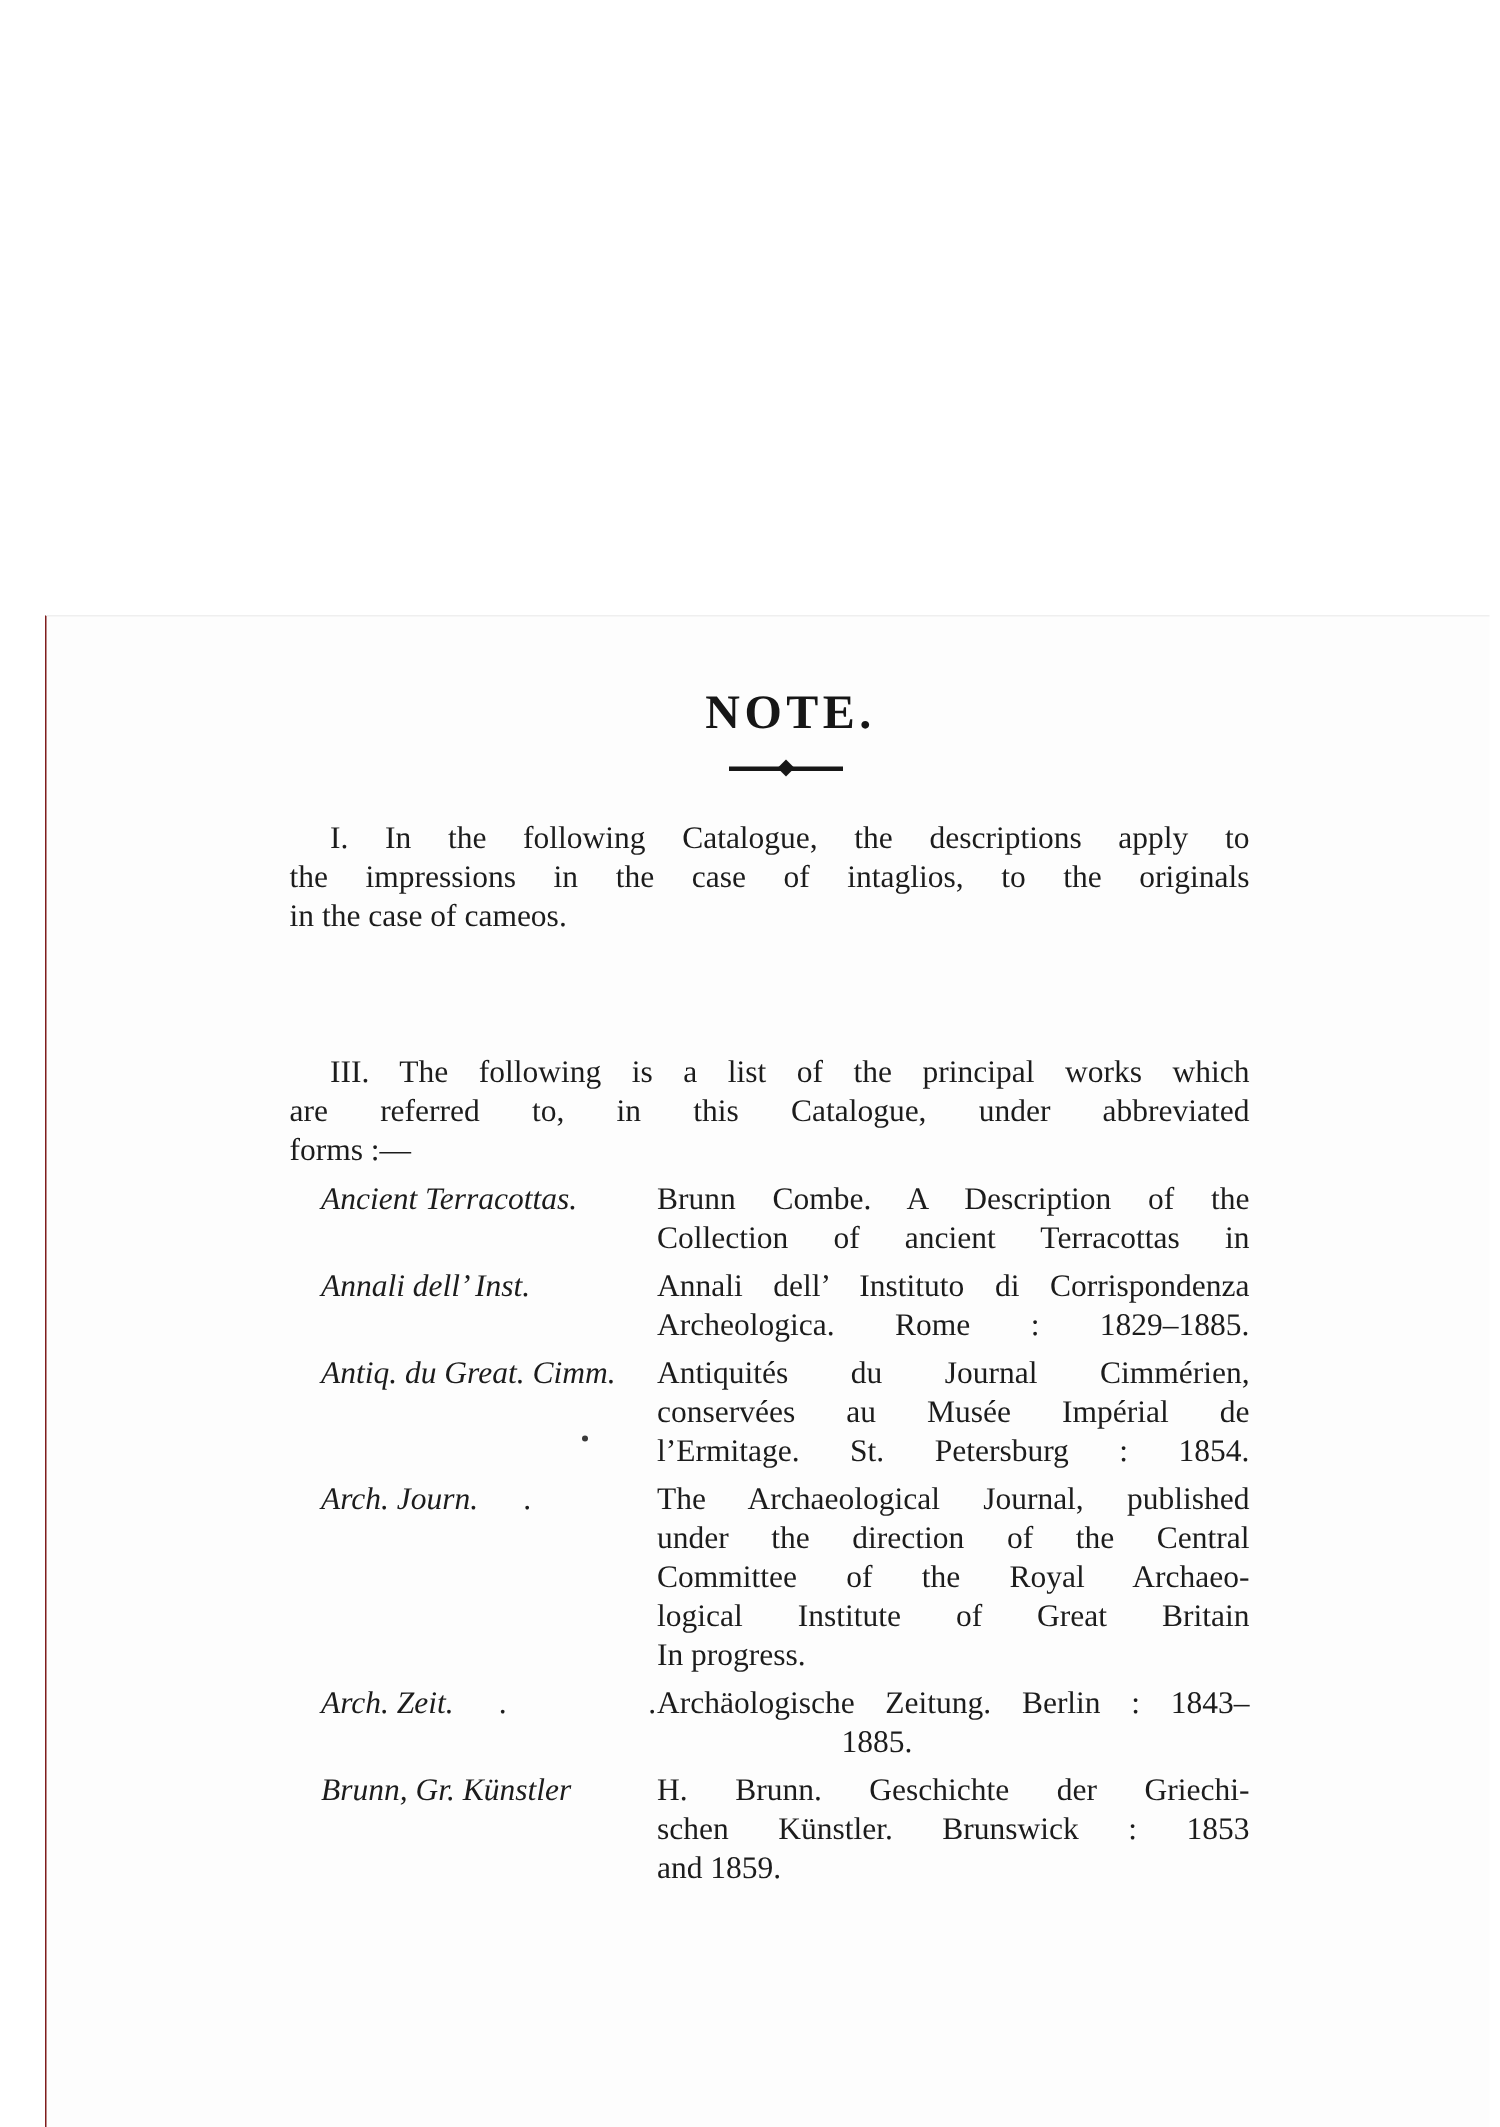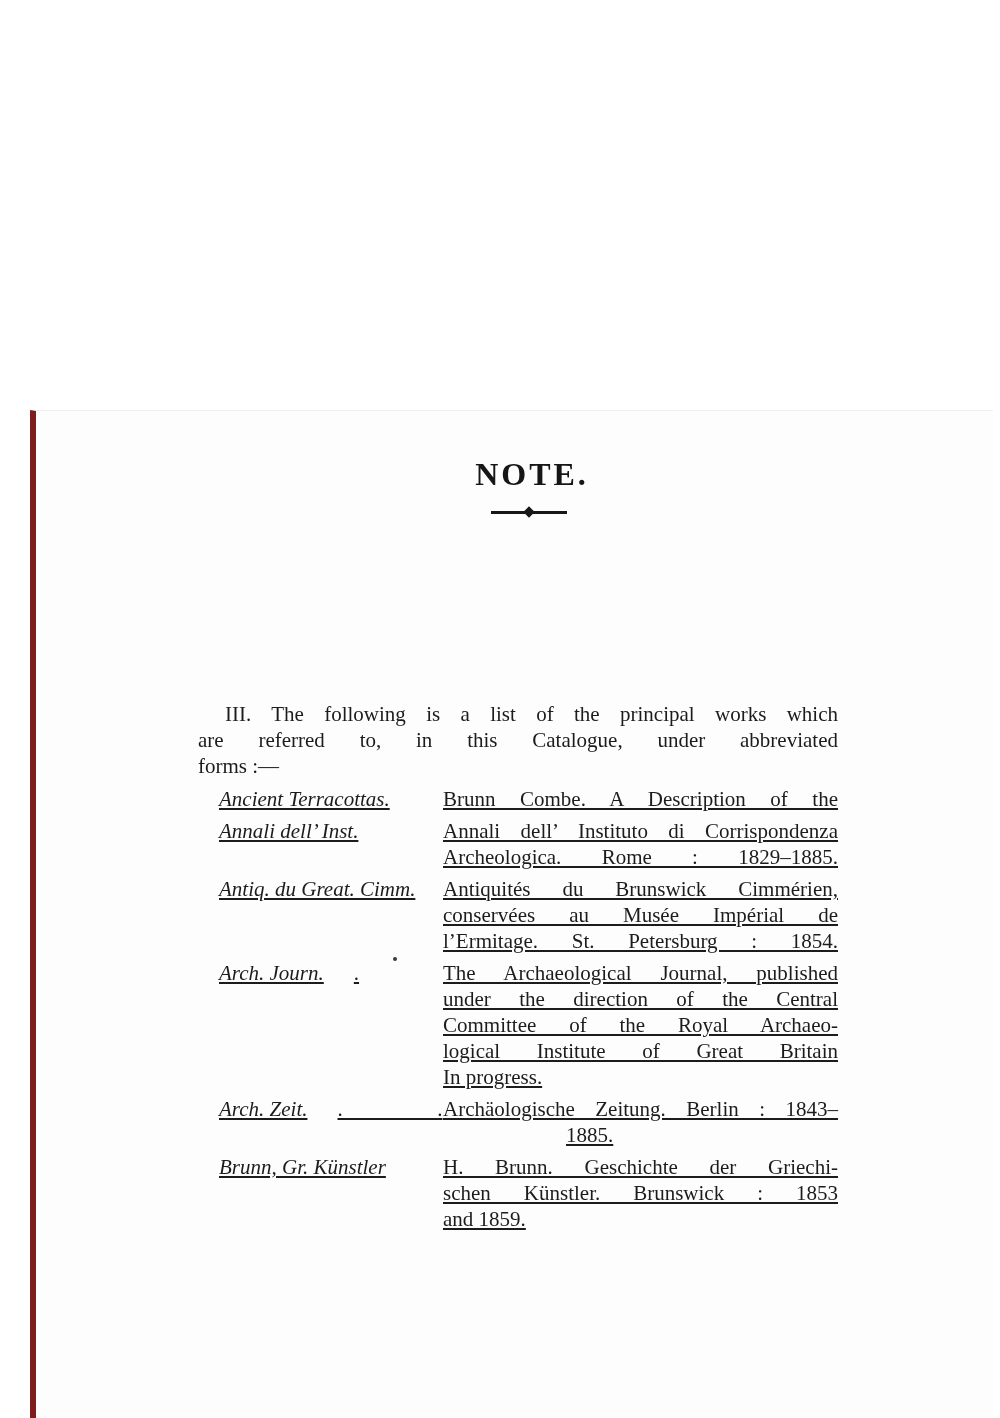--- a/index.html
+++ b/index.html
@@ -16,21 +16,21 @@
     color: #1c1c1c;
   }
   .scan-page {
     position: absolute;
     left: 30px;
     top: 410px;
     width: 963px;
     height: 1008px;
     background: #fdfdfd;
     border-top: 1px solid #efefef;
-    border-left: 6px solid #7f1d1d;
+    border-left: 1px solid #7f1d1d;
     box-sizing: border-box;
   }
   .page-title {
     position: absolute;
     left: 176px;
     top: 24px;
     width: 640px;
     text-align: center;
     font-size: 32px;
     letter-spacing: 3px;
@@ -63,21 +63,21 @@
   .para, .entries {
     position: absolute;
     left: 162px;
     width: 640px;
     font-size: 21px;
     line-height: 26px;
   }
   .para-1 { top: 134px; }
   .para-2 { top: 225px; }
   .para-3 { top: 290px; }
-  .entries { top: 375px; text-decoration: underline; }
+  .entries { top: 375px; }
   .ln {
     display: block;
     white-space: nowrap;
     text-align: left;
   }
   .j {
     white-space: normal;
     text-align: justify;
     text-align-last: justify;
   }
@@ -126,58 +126,64 @@
 <div class="scan-page">
 
   <h1 class="page-title">NOTE.</h1>
 
   <div class="title-divider">
     <span class="bar"></span>
     <span class="diamond"></span>
     <span class="bar"></span>
   </div>
 
+  <div class="para para-1">
+    <span class="ln j ind">I. In the following Catalogue, the descriptions apply to</span>
+    <span class="ln j">the impressions in the case of intaglios, to the originals</span>
+    <span class="ln">in the case of cameos.</span>
+  </div>
 
 
   <div class="para para-3">
     <span class="ln j ind">III. The following is a list of the principal works which</span>
     <span class="ln j">are referred to, in this Catalogue, under abbreviated</span>
     <span class="ln">forms :—</span>
   </div>
 
   <div class="entries">
 
     <div class="entry">
       <div class="term-cell">
         <span class="term">Ancient Terracottas.</span>
         <span class="leader"></span>
       </div>
       <div class="def-cell">
         <span class="ln j">Brunn Combe.  A Description of the</span>
+        <span class="ln j">Collection of ancient Terracottas in</span>
       </div>
     </div>
 
     <div class="entry">
       <div class="term-cell">
         <span class="term">Annali dell’ Inst.</span>
         <span class="leader"></span>
       </div>
       <div class="def-cell">
         <span class="ln j">Annali dell’ Instituto di Corrispondenza</span>
         <span class="ln j">Archeologica.  Rome : 1829–1885.</span>
       </div>
     </div>
 
     <div class="entry">
       <div class="term-cell">
         <span class="term">Antiq. du Great. Cimm.</span>
         <span class="leader"></span>
       </div>
       <div class="def-cell">
-        <span class="ln j">Antiquités du Brunswick Cimmérien,</span>
+        <span class="ln j">Antiquités du Journal Cimmérien,</span>
         <span class="ln j">conservées au Musée Impérial de</span>
         <span class="ln j">l’Ermitage.  St. Petersburg : 1854.</span>
       </div>
     </div>
 
     <div class="entry">
       <div class="term-cell">
         <span class="term">Arch. Journ.</span>
         <span class="leader">.</span>
       </div>

